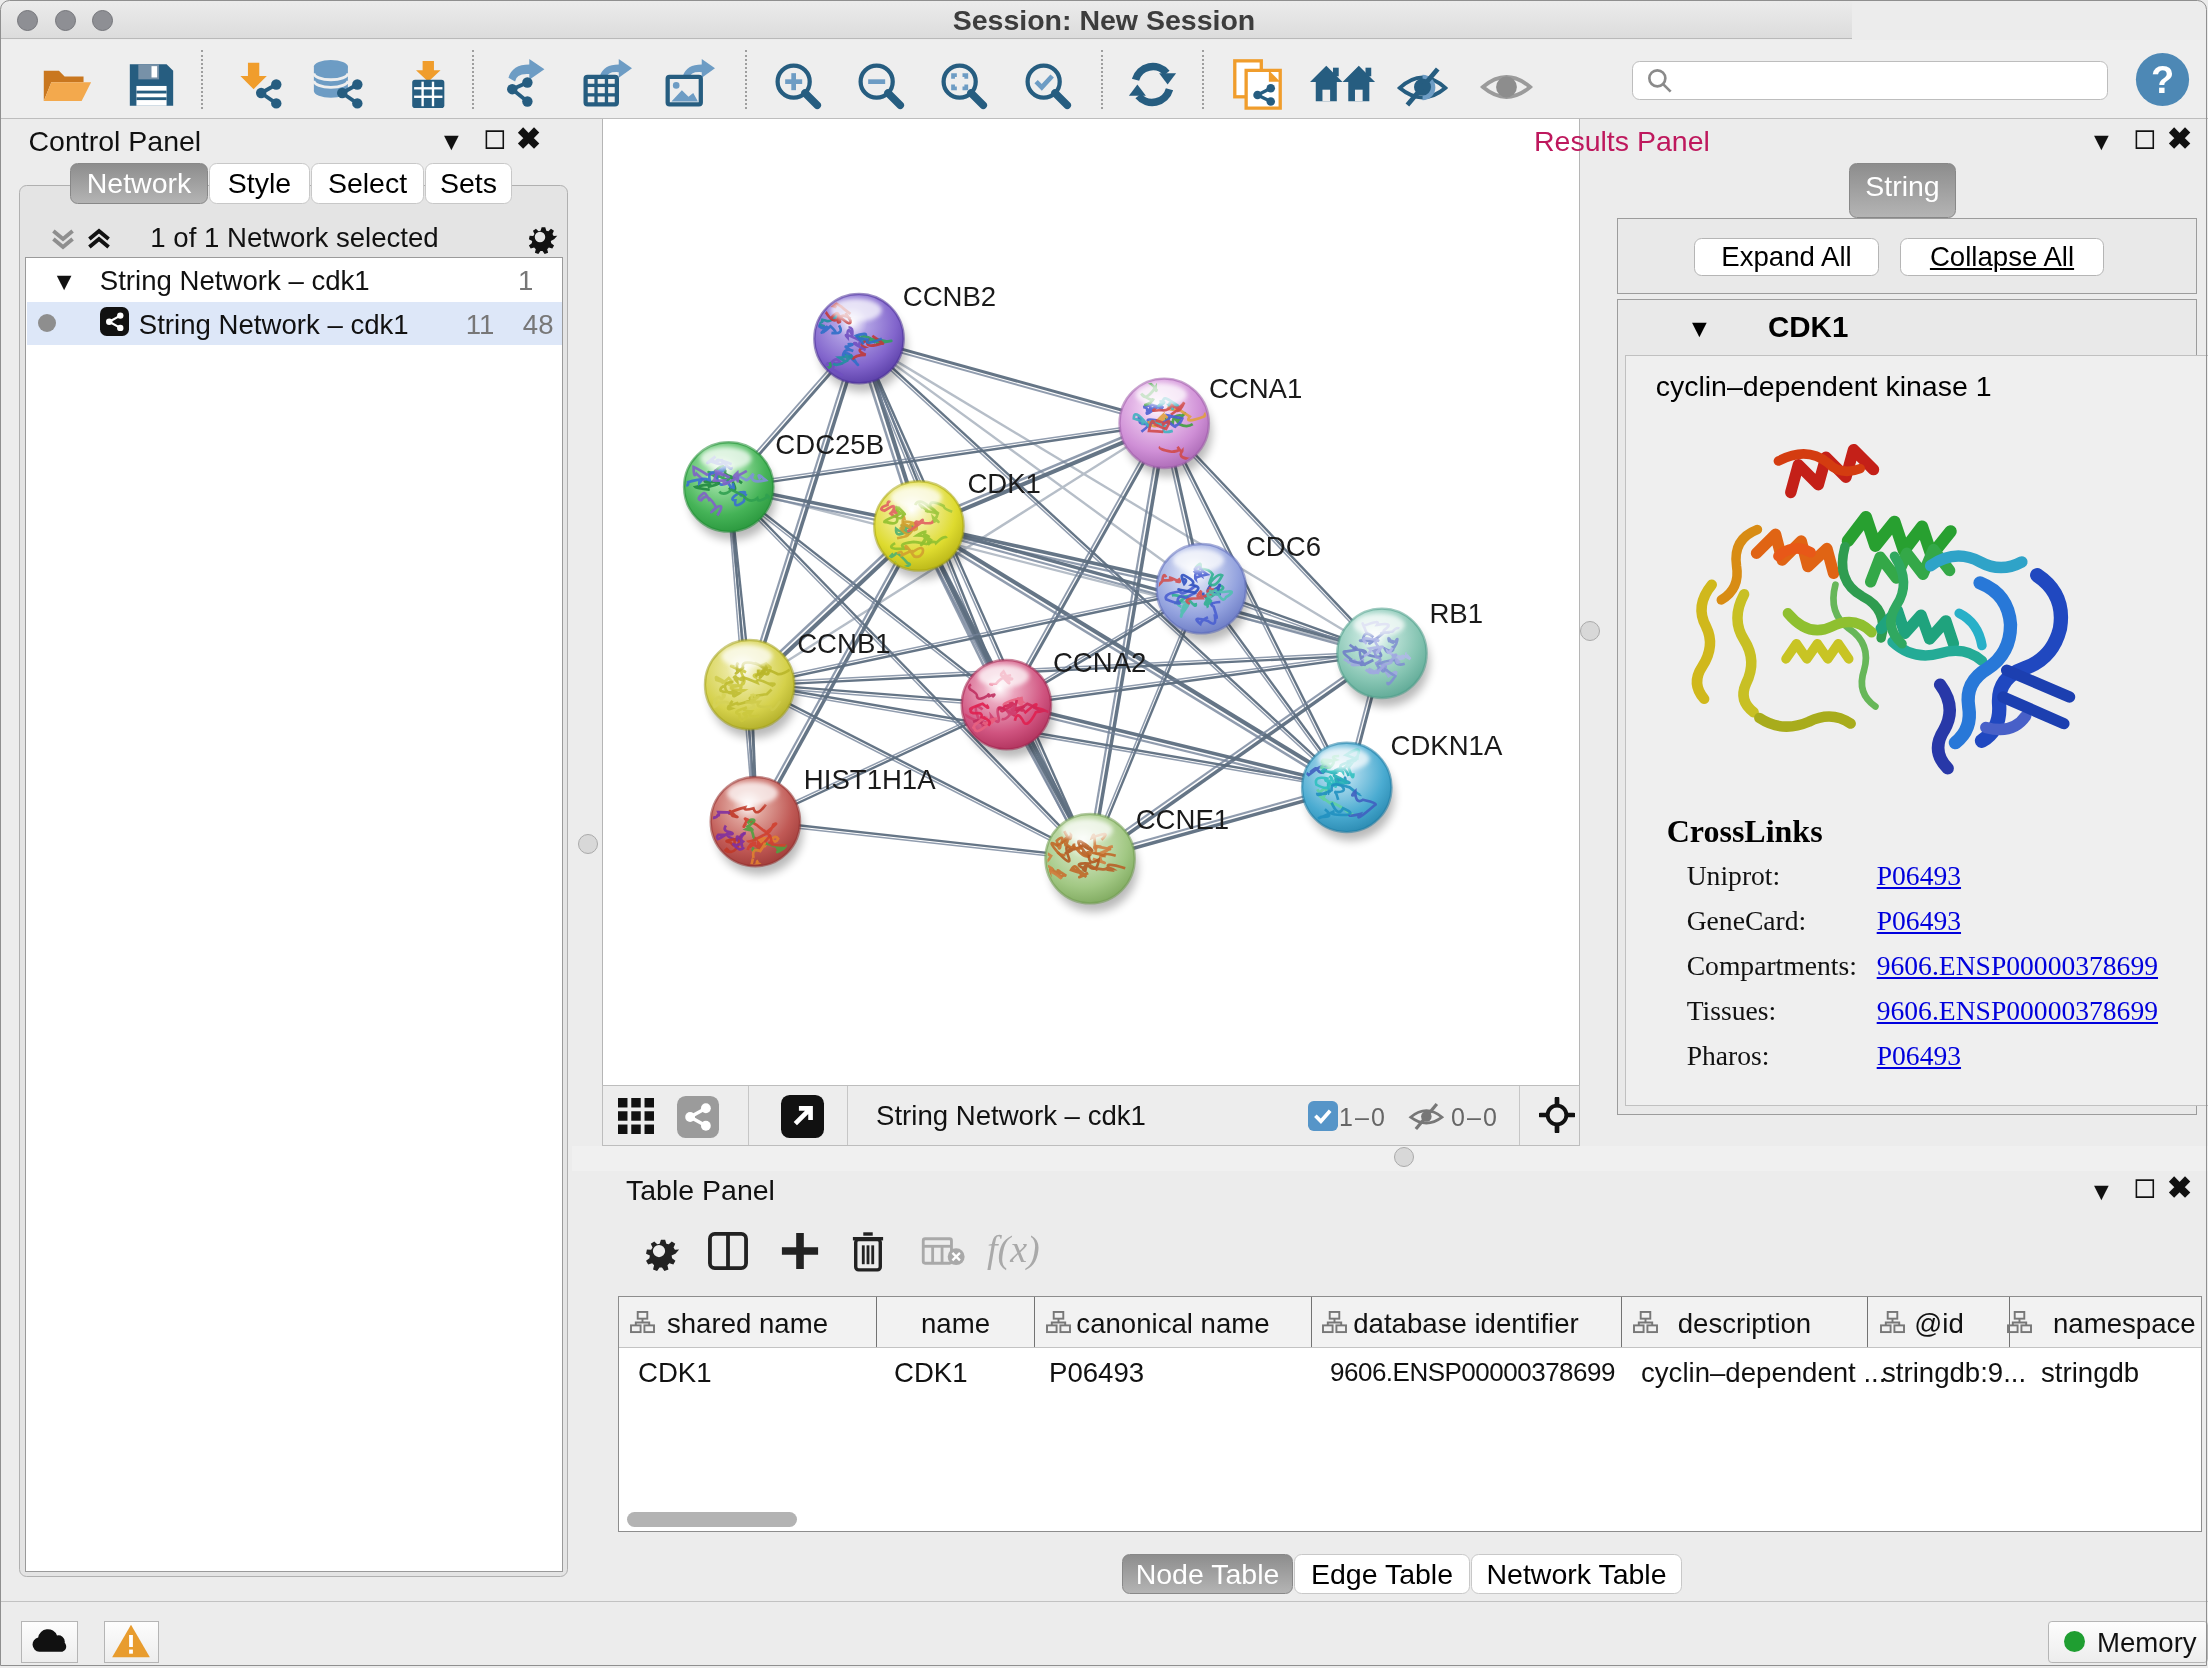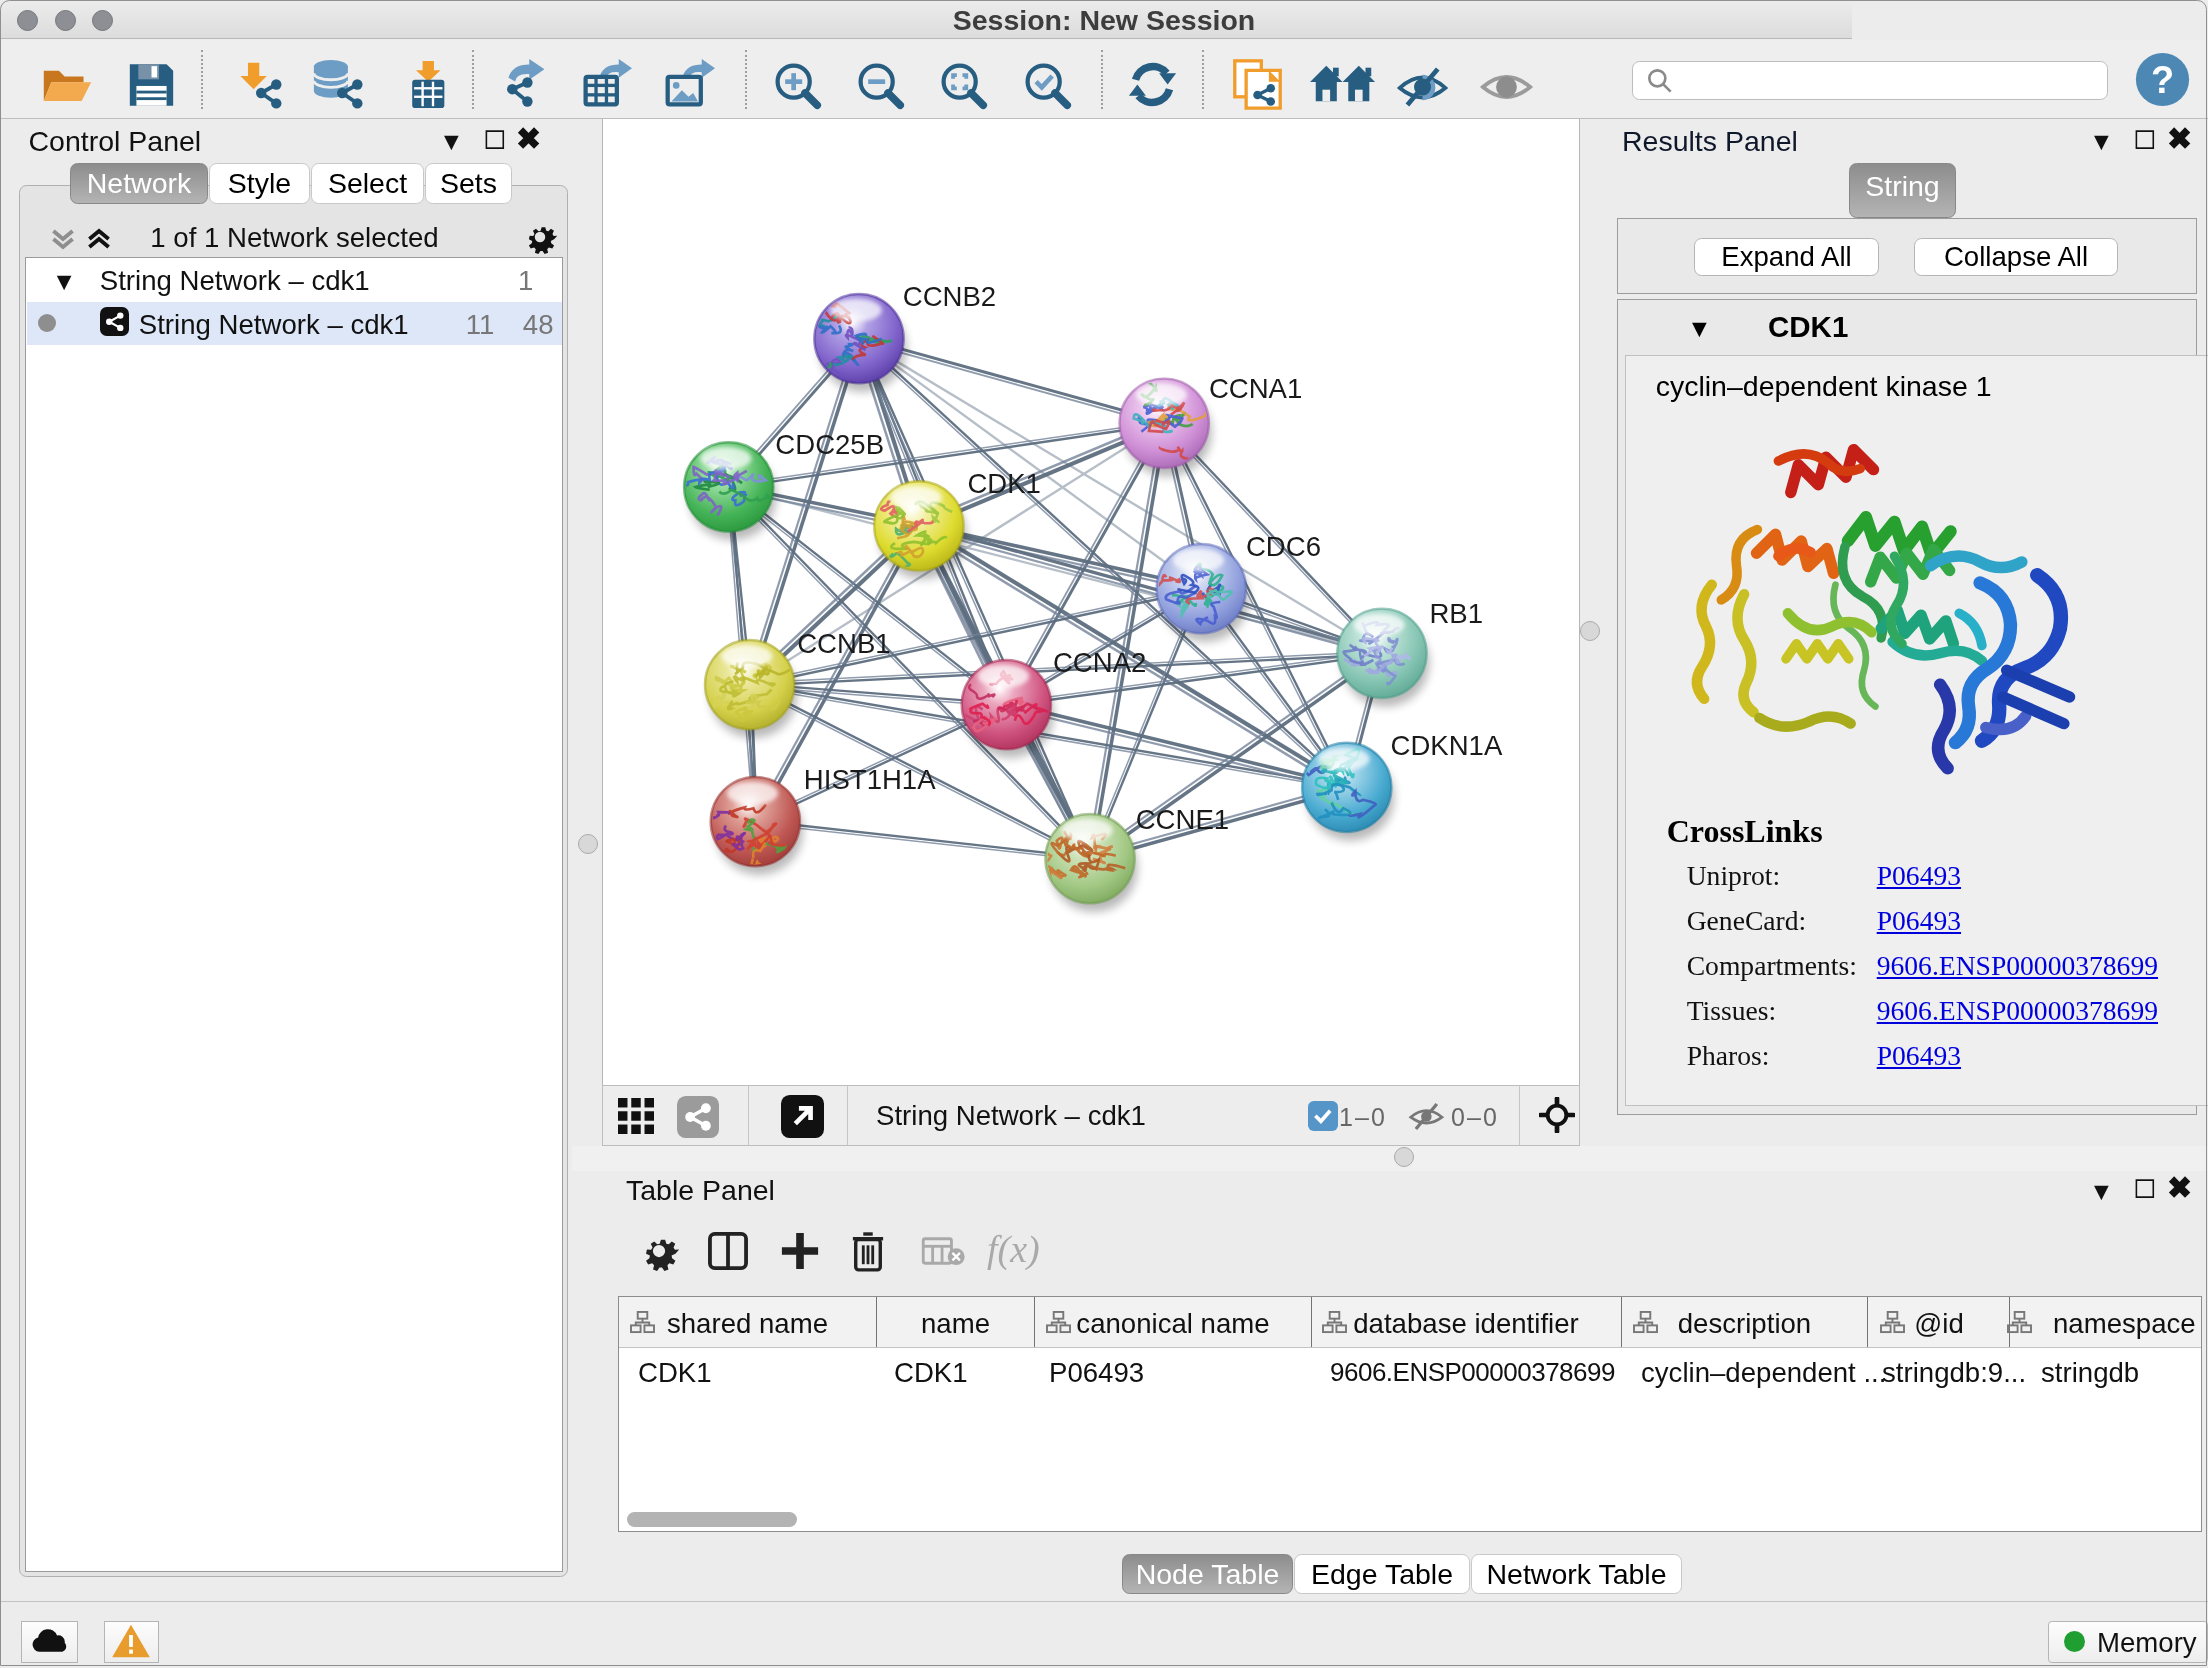--- a/index.html
+++ b/index.html
@@ -42,21 +42,21 @@
 
 #canvas { position:absolute; left:602px; top:119px; width:978px; height:966px;
   background:#fff; border-left:1px solid #b5b5b5; border-right:1px solid #b5b5b5; }
 #netbar { position:absolute; left:602px; top:1085px; width:978px; height:61px;
   background:#ededed; border:1px solid #bdbdbd; }
 #hsplit { position:absolute; left:572px; top:1146px; width:1637px; height:25px; background:#f0f0f0; }
 .knob { position:absolute; width:20px; height:20px; border-radius:50%;
   background:#d8d8d8; border:1px solid #aaa; }
 
 
-#rp-title { position:absolute; left:1622px; top:125px; font-size:28.5px; color:#0f172a; }
+#rp-title { position:absolute; left:1534px; top:125px; font-size:28.5px; color:#be185d; }
 #rp-outer1 { position:absolute; left:1617px; top:218px; width:580px; height:76px;
   background:#e9e9e9; border:1px solid #9c9c9c; }
 #rp-outer2 { position:absolute; left:1617px; top:299px; width:580px; height:816px;
   background:#e9e9e9; border:1px solid #9c9c9c; }
 .rbtn { position:absolute; top:19px; height:38px; background:#fff; border:1px solid #b5b5b5;
   border-radius:7.6px; font-size:27.6px; text-align:center; line-height:36px; color:#000; }
 #rp-white { position:absolute; left:6.7px; top:55px; width:637px; height:751px;
   background:#efefef; border:1px solid #c0c0c0; }
 
 .xl { position:absolute; left:0; width:100%; font-family:"Liberation Serif", serif; font-size:27.6px; color:#111; }
@@ -744,21 +744,21 @@
 <div class="knob" style="left:1580px; top:621px;"></div>
 <div class="knob" style="left:1394px; top:1147px;"></div>
 
 <div id="rp-title">Results Panel</div>
 <div class="panhdr-ics" style="left:2089px; top:127px;">▼</div>
 <div class="panhdr-ics" style="left:2133px; top:121px; font-size:28.5px;">◻</div>
 <div class="panhdr-ics" style="left:2167px; top:121px; font-size:30px; font-weight:bold;">✖</div>
 <div class="tabbtn tabsel" style="left:1849px; top:163px; width:107px; height:55px; line-height:44px;">String</div>
 <div id="rp-outer1">
   <div class="rbtn" style="left:76px; width:185px;">Expand All</div>
-  <div class="rbtn" style="left:296px; width:204px;">Collapse All</div>
+  <div class="rbtn" style="left:282px; width:204px;text-decoration:underline;">Collapse All</div>
 </div>
 <div id="rp-outer2">
   <span style="position:absolute;left:69px;top:14.3px;font-size:25px;">▼</span>
   <span style="position:absolute;left:150px;top:9.5px;font-size:29.5px;font-weight:bold;">CDK1</span>
   <div id="rp-white">
     <div style="position:absolute;left:30px;top:14.3px;font-size:28.5px;">cyclin–dependent kinase 1</div>
     <svg id="protein" style="position:absolute;left:19px;top:86px;" width="438" height="333" viewBox="0 0 460 350">
         <g fill="none">
           <path d="M 153 53 L 161 24 L 182 45 L 190 16 L 211 37 L 219 8 L 240 29" fill="none" stroke="#c42018" stroke-width="12" stroke-linejoin="round" stroke-linecap="round"></path>
           <path d="M140 20 q30 -16 52 2 q14 14 34 6" fill="none" stroke="#d43c10" stroke-width="10" stroke-linecap="round"></path>

